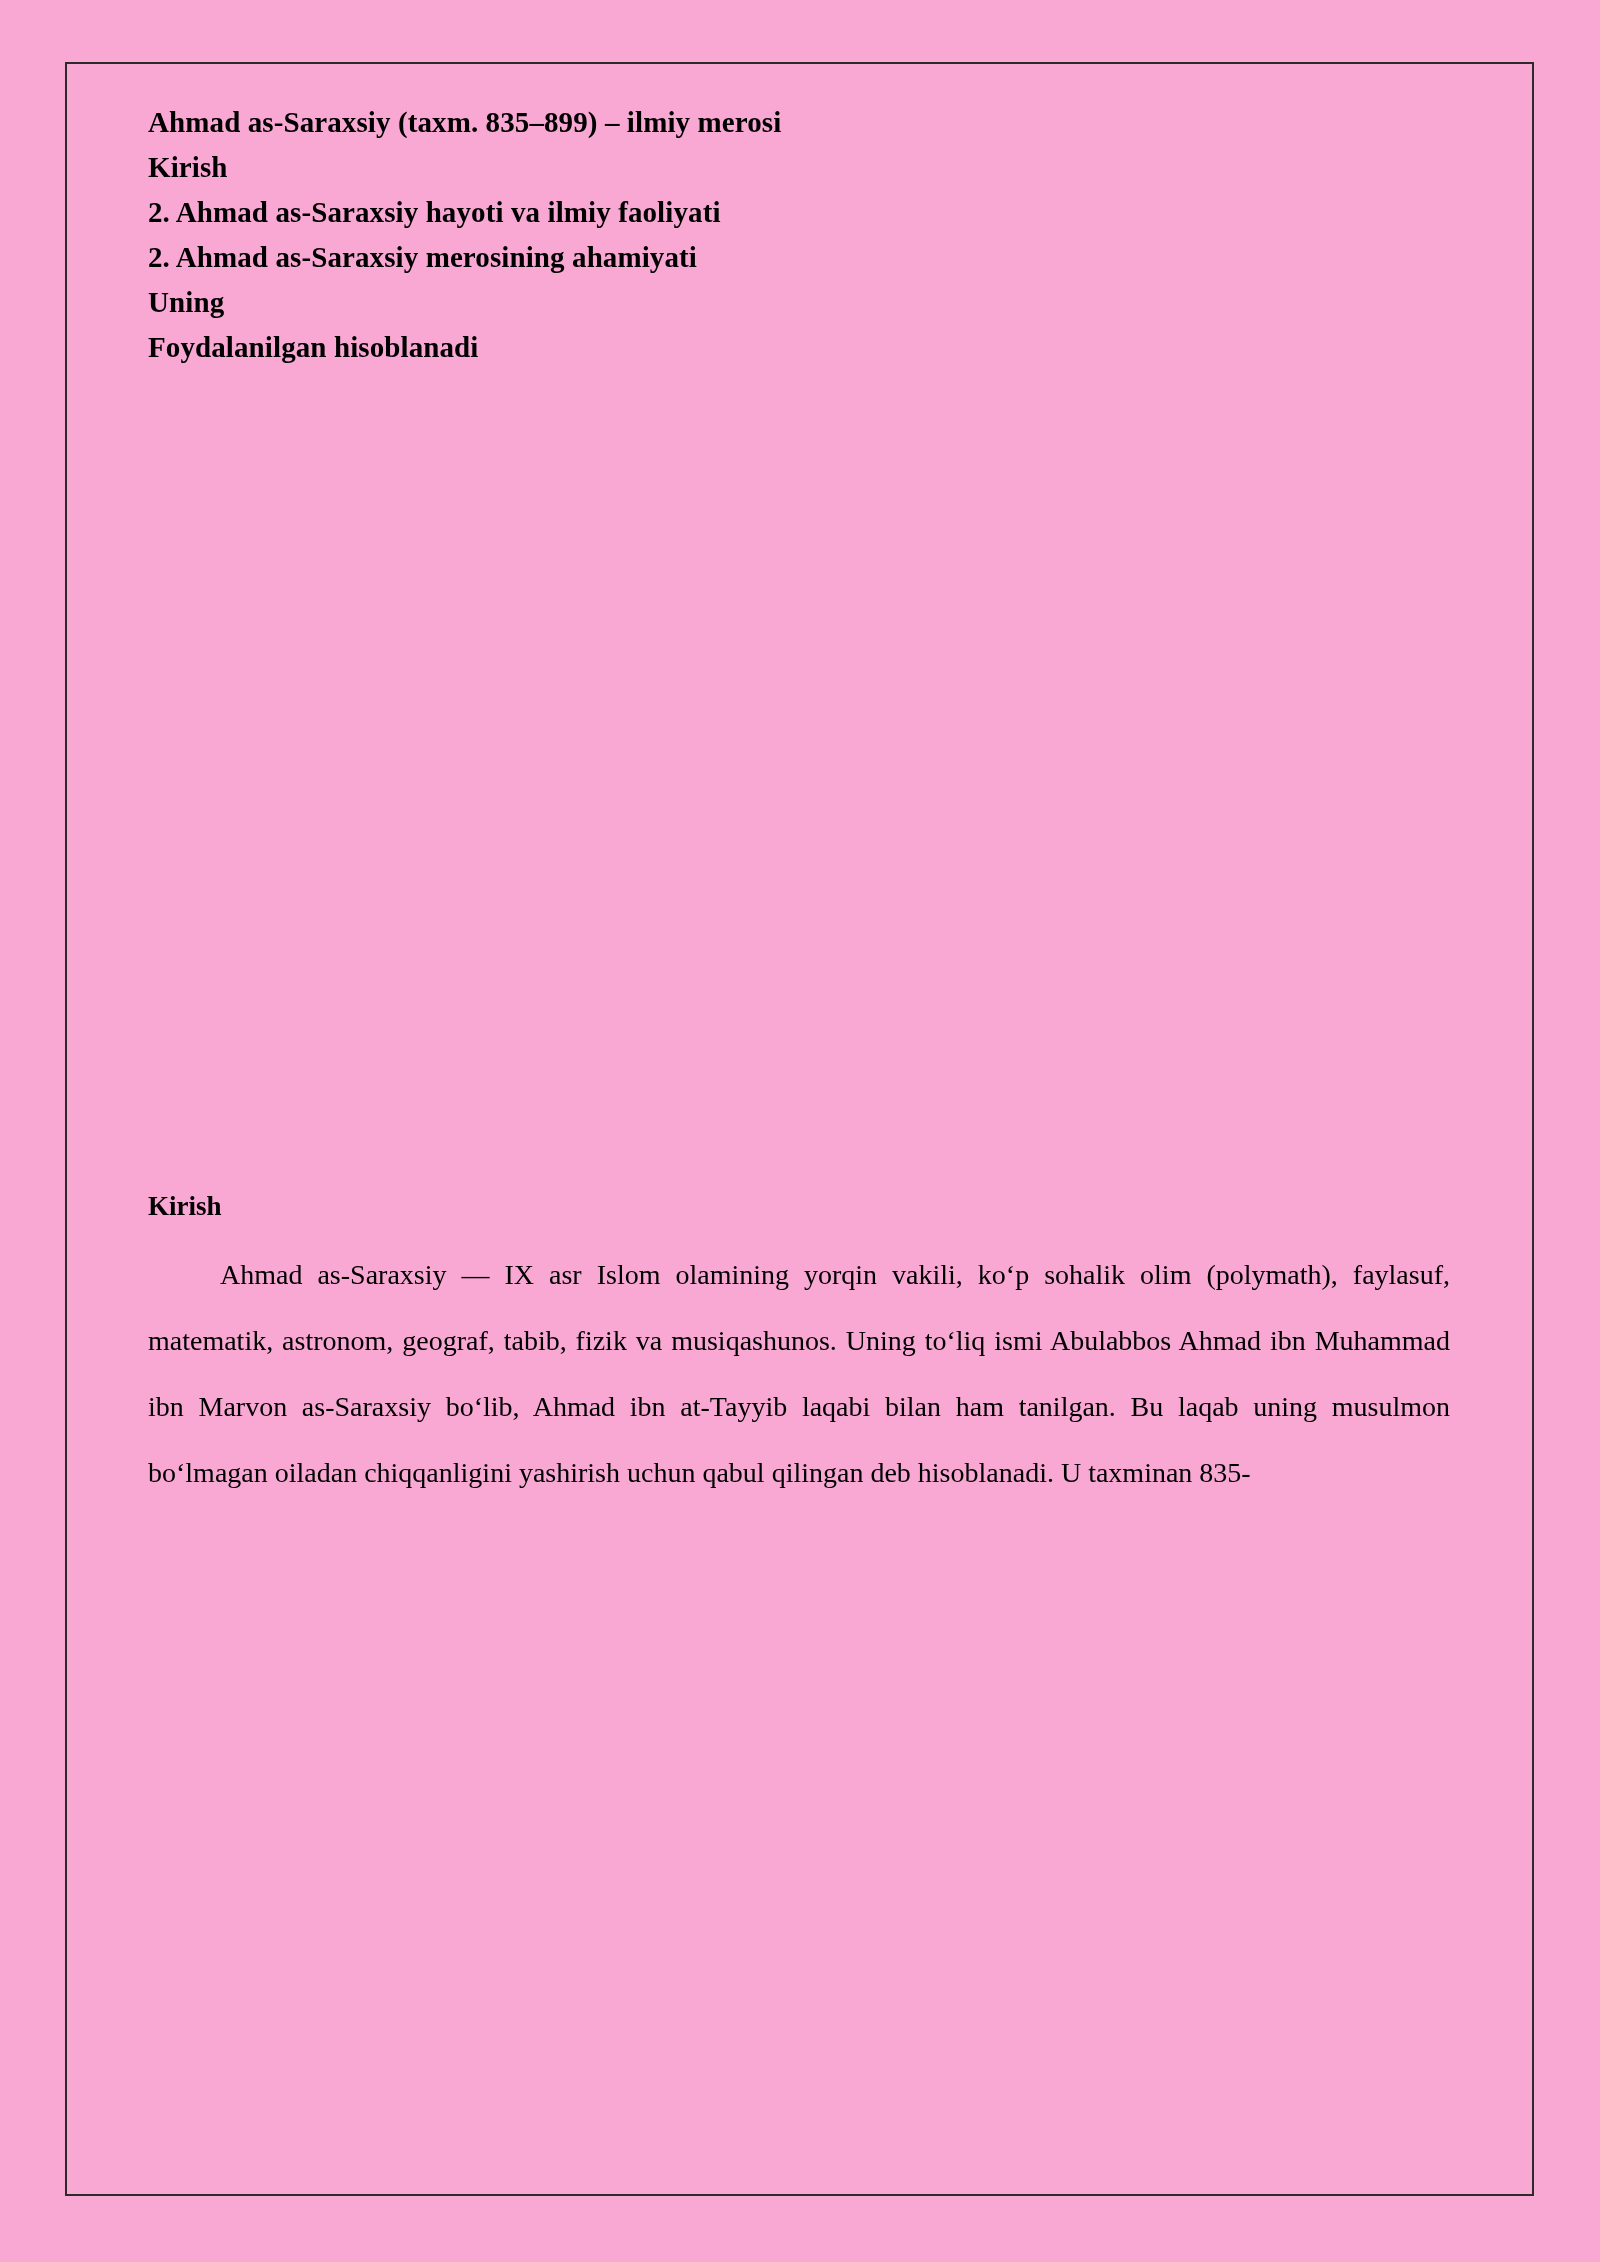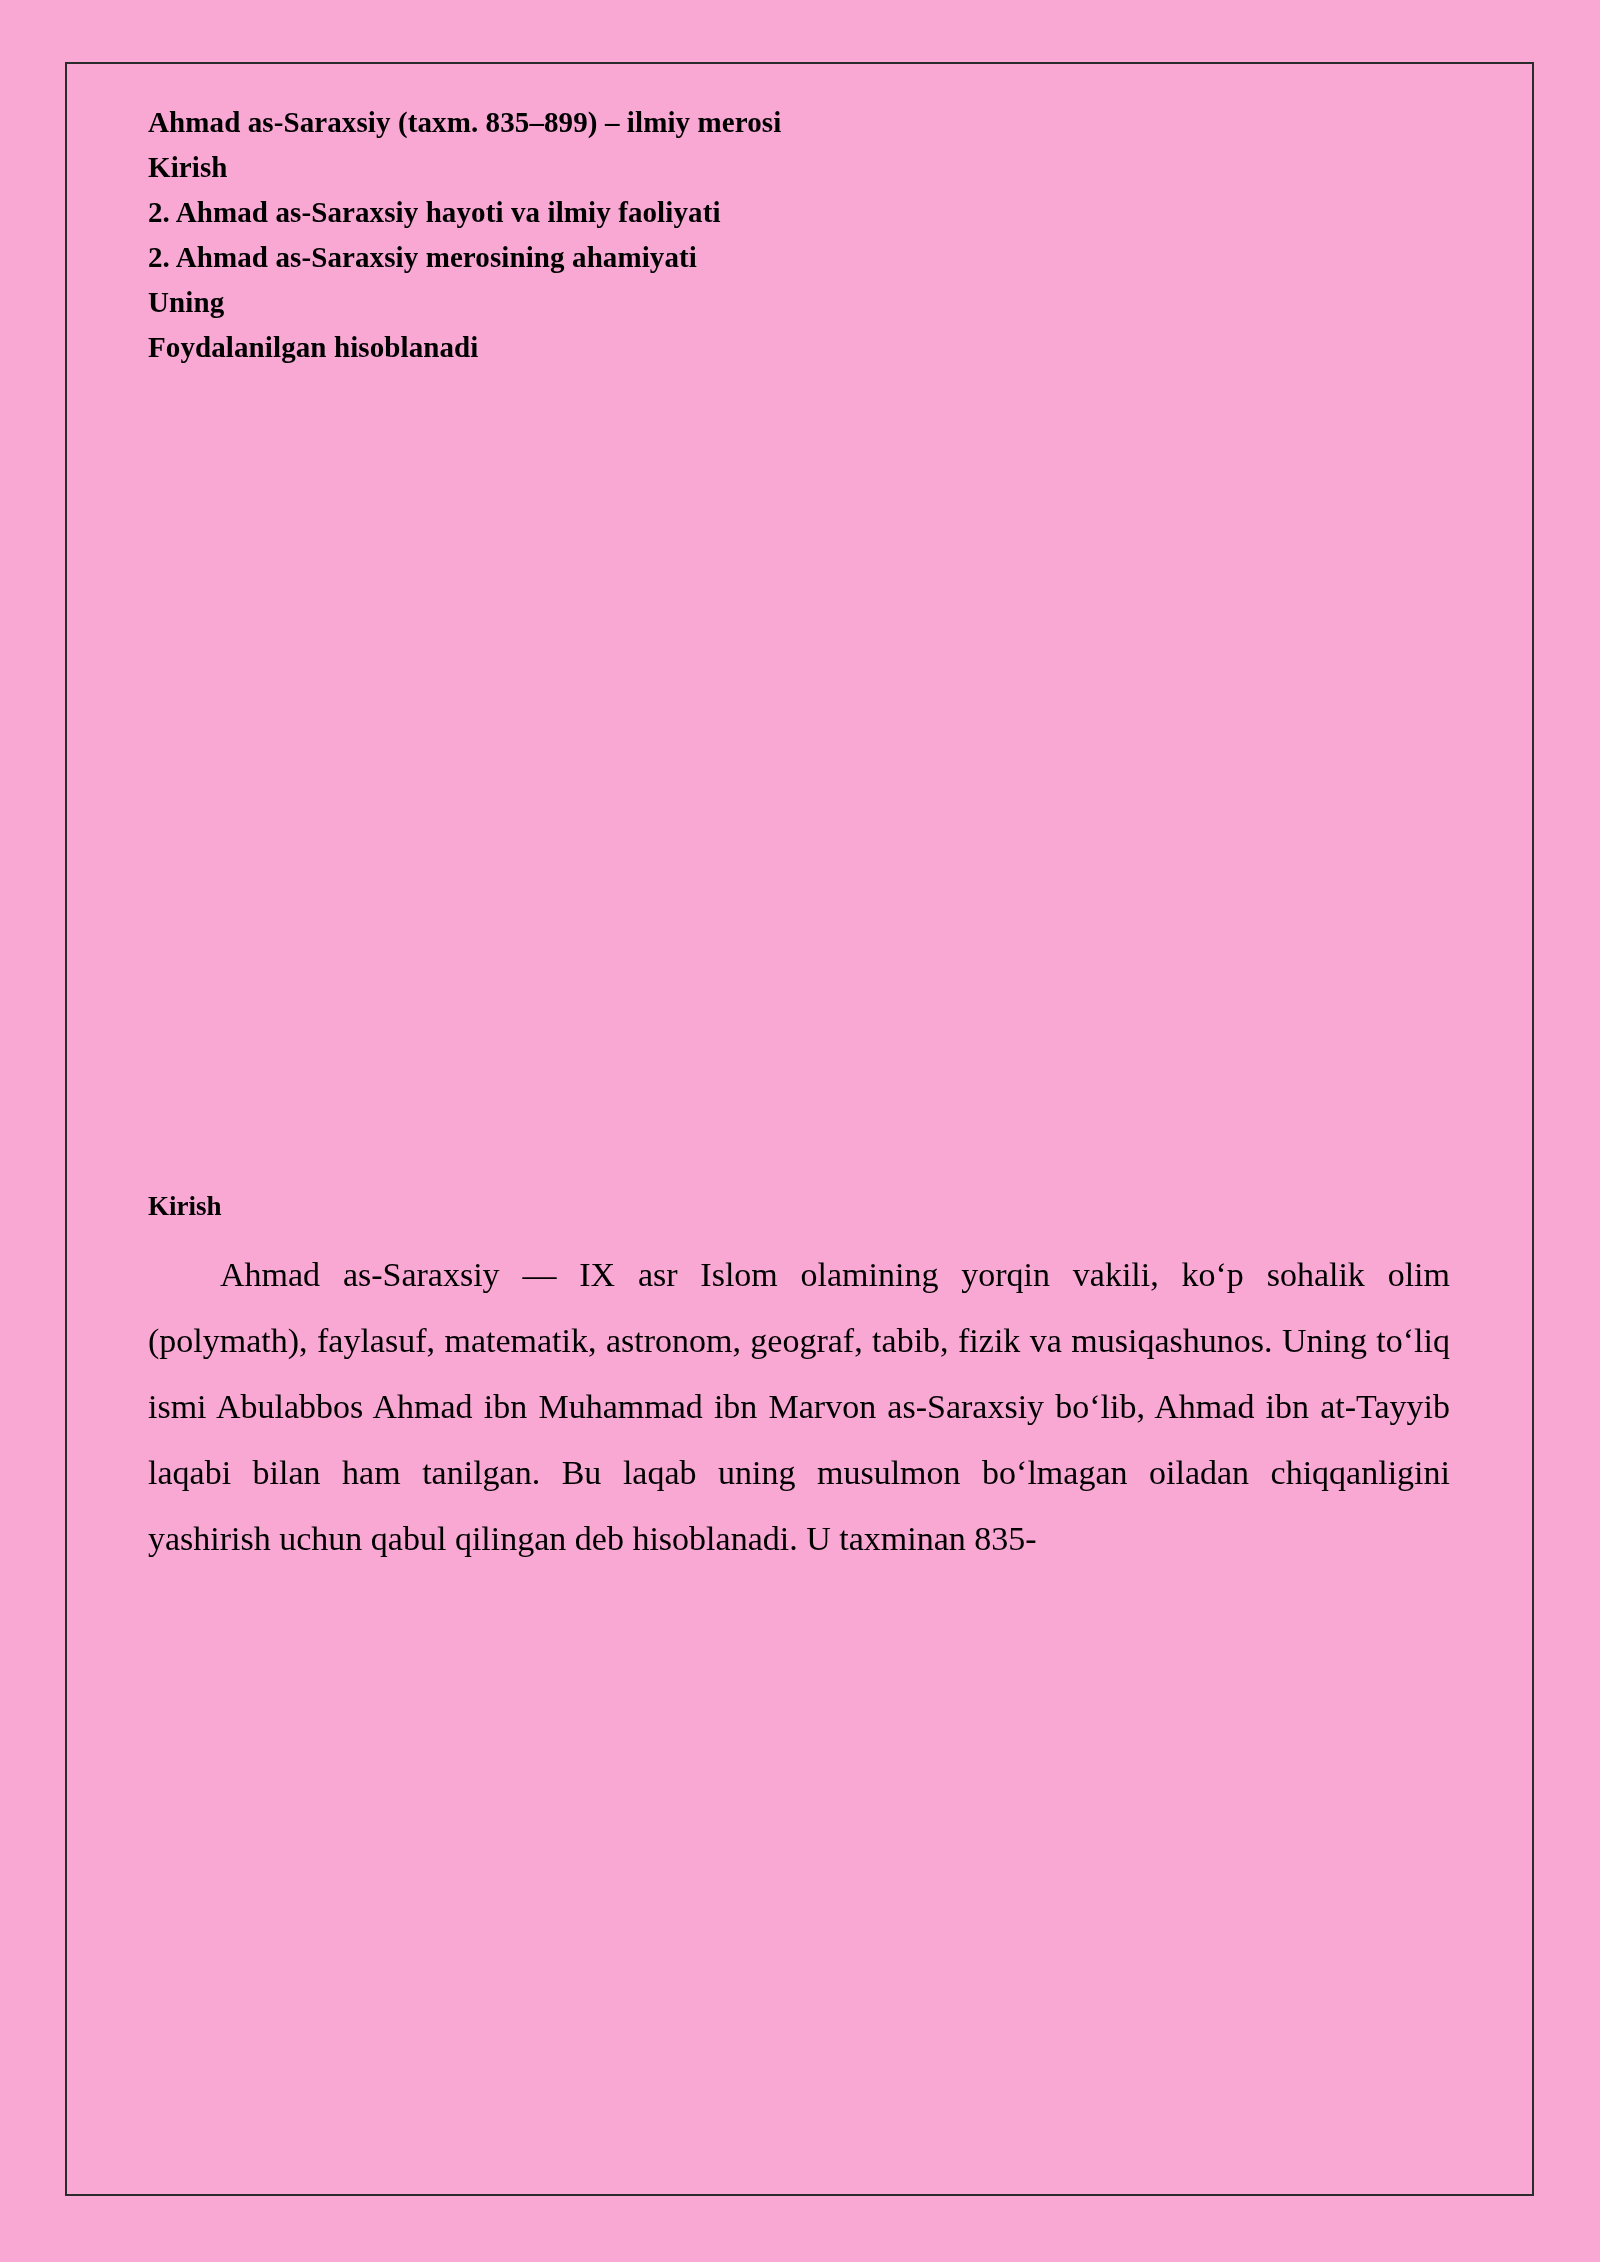--- a/index.html
+++ b/index.html
@@ -59,21 +59,21 @@
     top: 1186px;
     width: 1302px;
   }
   .section-heading {
     font-size: 27px;
     font-weight: bold;
     line-height: 40px;
     margin-bottom: 16px;
   }
   .body-paragraph {
-    font-size: 34px;
+    font-size: 28px;
     line-height: 66px;
     text-align: justify;
     text-justify: inter-word;
     text-indent: 72px;
     hyphens: none;
     margin: 0;
   }
 </style>
 </head>
 <body>

